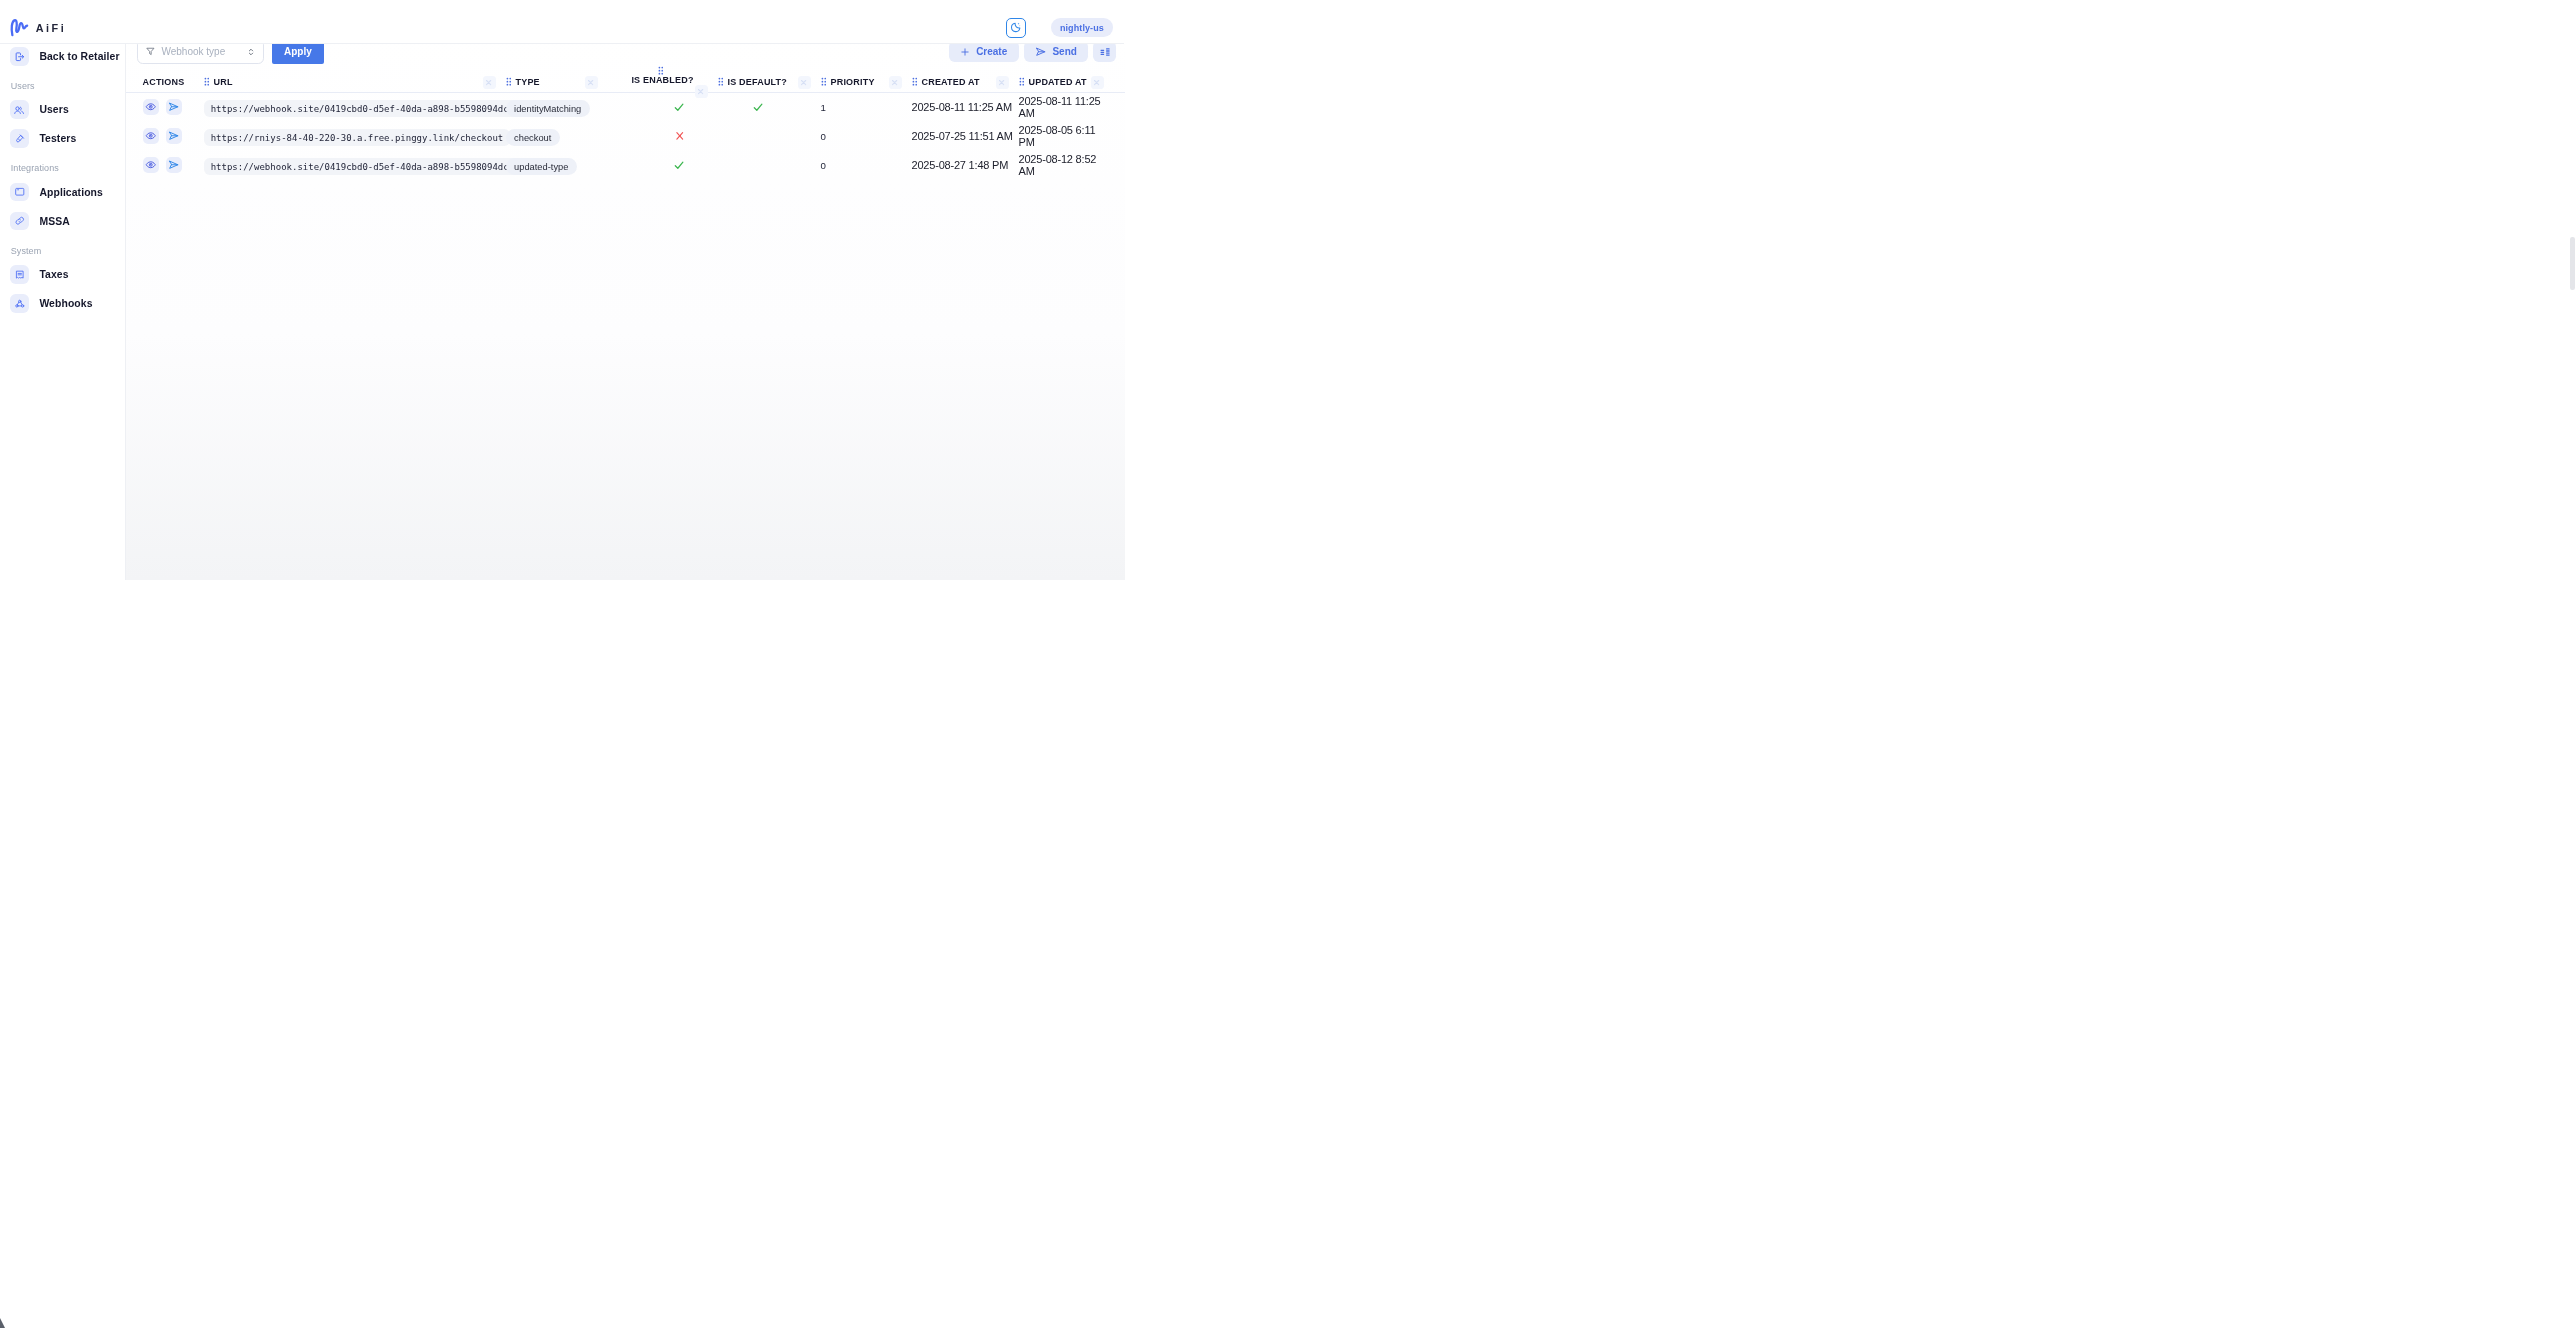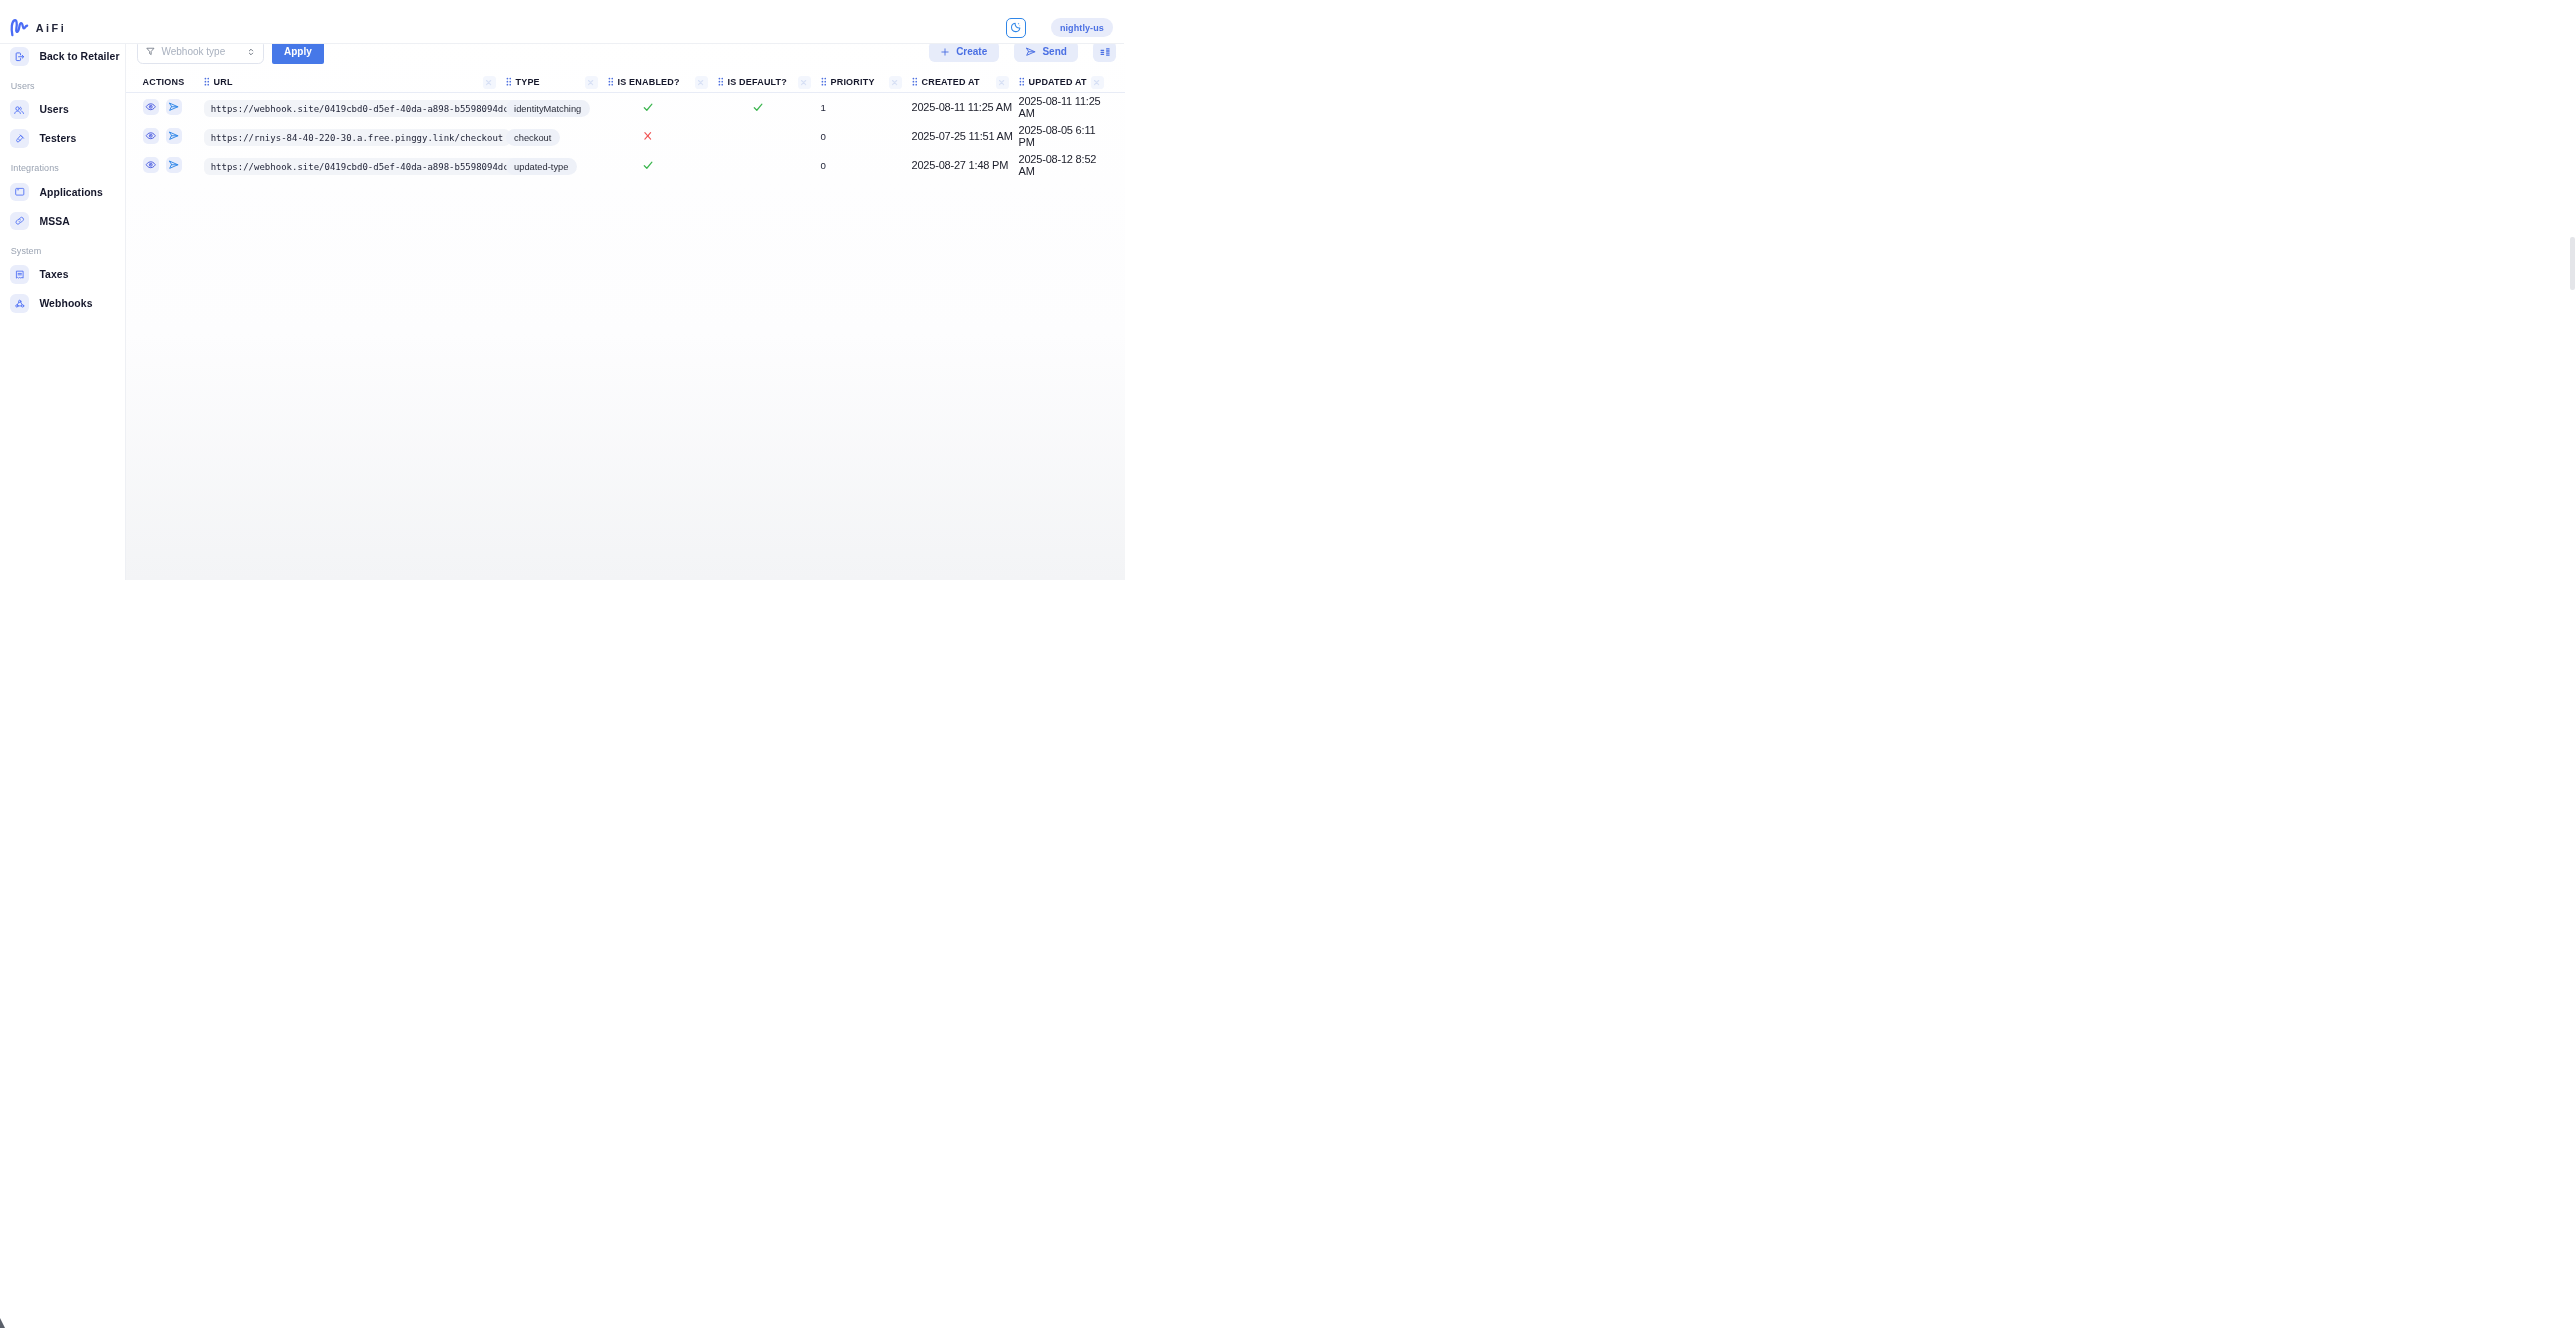--- a/index.html
+++ b/index.html
@@ -29,37 +29,37 @@
   
   .main { position:absolute; left:126px; top:32px; width:999px; height:548px;
     background:linear-gradient(180deg,#ffffff 0%,#fdfdfe 55%,#f3f4f6 100%); }
   .toolbar { display:flex; align-items:center; padding:7.2px 8.6px 0 10.8px; height:32px; }
   .filter-select { width:127px; height:25px; background:#fff; border:0.7px solid #e0e4ee; border-radius:5.7px;
     display:flex; align-items:center; padding:0 6.5px 0 7.2px; cursor:pointer; }
   .filter-placeholder { color:#a9b1bf; font-size:10px; margin-left:5.7px; }
   .filter-select .unfold { margin-left:auto; }
   .apply-btn { margin-left:8px; height:25px; padding:0 12.2px; background:#4678e8; color:#fff;
     font-size:10px; font-weight:600; border:none; border-radius:2px; cursor:pointer; }
-  .toolbar-right { margin-left:auto; display:flex; align-items:center; gap:15px; }
+  .toolbar-right { margin-left:auto; display:flex; align-items:center; gap:5px; }
   .soft-btn { height:21.5px; display:flex; align-items:center; gap:5.7px; background:#e7ecfa; color:#4a6fe3;
     font-size:10px; font-weight:600; border:none; border-radius:5.7px; padding:0 11.5px; cursor:pointer; }
   .cols-btn { width:23px; height:21.5px; background:#e7ecfa; border:none; border-radius:5.7px;
     display:flex; align-items:center; justify-content:center; cursor:pointer; }
 
   
   .table { margin-top:8.6px; }
   .tr { display:flex; align-items:center; padding-left:16.5px; }
   .thead { height:20px; border-bottom:0.7px solid #e8ecf6; }
   .th { display:flex; align-items:center; font-size:9px; font-weight:700; color:#15172b;
     letter-spacing:0.2px; text-transform:uppercase; }
   .th .drag { margin-right:4.3px; cursor:grab; display:inline-flex; }
   .th .remove { margin-left:auto; margin-right:10px; width:13px; height:13px; border-radius:3.6px;
     background:#f3f6fd; display:inline-flex; align-items:center; justify-content:center; cursor:pointer; }
   .row { height:29px; }
-  .c-actions{width:61px;} .c-url{width:302px;} .c-type{width:102px;} .c-enabled{width:110px;}
+  .c-actions{width:61px;} .c-url{width:302px;} .c-type{width:102px;} .c-enabled{width:110px;flex-direction:column;}
   .c-default{width:103px;} .c-priority{width:91px;} .c-created{width:107px;} .c-updated{width:95px;}
   .action-btn { width:16.5px; height:16.5px; border:none; border-radius:5px; background:#e9edfb;
     display:inline-flex; align-items:center; justify-content:center; cursor:pointer; margin-right:3.6px; }
   .url-pill { font-family:"DejaVu Sans Mono","Liberation Mono",monospace; font-size:9px; color:#23263a;
     background:#f2f4f8; border-radius:5.7px; padding:3.6px 7.2px; white-space:nowrap; }
   .type-pill { font-size:9.3px; color:#2a2d3a; background:#eef1f8; border-radius:8.6px; padding:3.6px 8.6px; }
   .flag-cell { display:flex; align-items:center; }
   .flag-cell .flag { margin-left:34px; display:inline-flex; }
   .priority-val { font-size:9.7px; color:#23263a; }
   .date-val { font-size:11px; color:#20222e; letter-spacing:-0.2px; }

